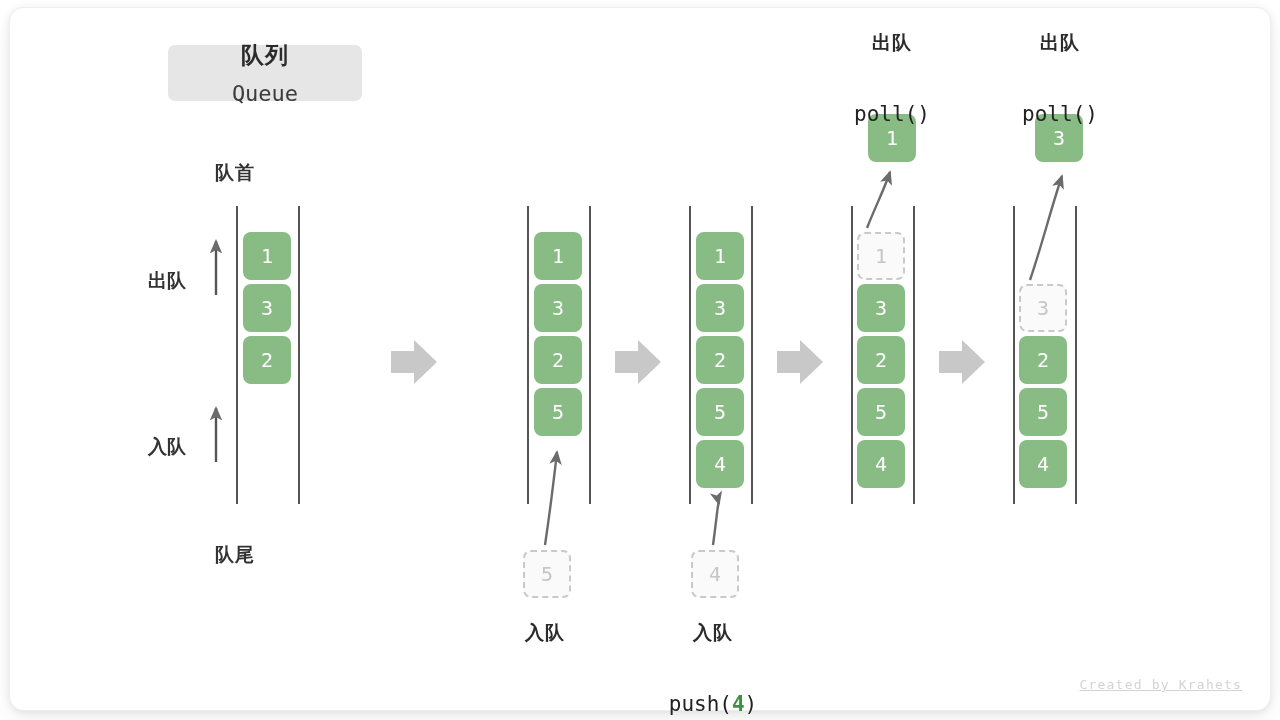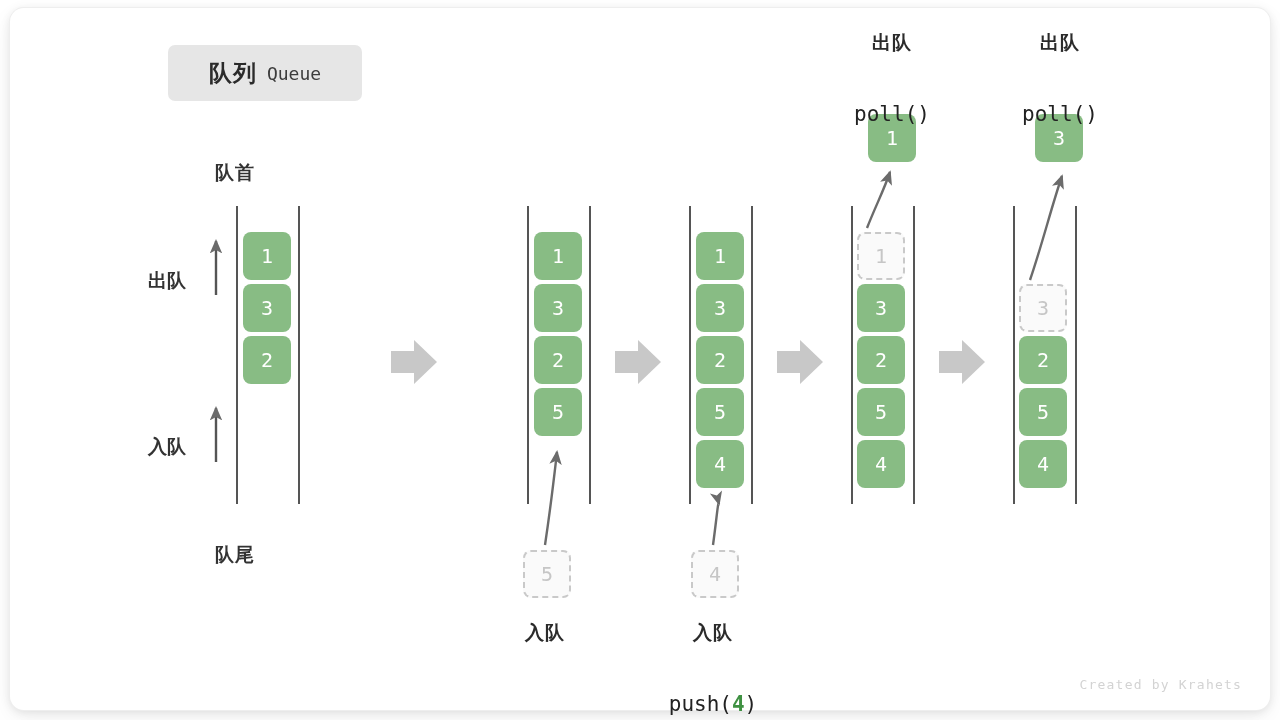--- a/index.html
+++ b/index.html
@@ -19,26 +19,27 @@
   }
   #stage { position: absolute; left: 0; top: 0; width: 1280px; height: 720px; }
 
   
   #title-badge {
     position: absolute; left: 168px; top: 45px;
     width: 194px; height: 56px;
     background: #e6e6e6; border-radius: 7px;
     display: flex; align-items: center; justify-content: center;
     gap: 10px;
+    flex-direction: column;
   }
   #title-badge .cn {
     font-size: 23px; font-weight: bold; color: #2b2b2b; letter-spacing: 1px;
   }
   #title-badge .en {
-    font-size: 18px; color: #3c3c3c;
+    font-size: 22px; color: #3c3c3c;
     font-family: "DejaVu Sans Mono", "Liberation Mono", monospace;
   }
 
   
   .abs { position: absolute; }
 
   .col-label {
     font-size: 19px; font-weight: bold; color: #333333;
     text-align: left; letter-spacing: 1px; white-space: nowrap;
   }
@@ -77,20 +78,21 @@
     font-size: 21px; color: #222222;
     font-family: "DejaVu Sans Mono", "Liberation Mono", monospace;
     margin-top: 44px;
   }
   .op-label .code .num { color: #3f9142; font-weight: bold; }
 
   #watermark {
     position: absolute; right: 38px; bottom: 28px;
     font-size: 13px; color: #d3d3d3; letter-spacing: 1.2px;
     font-family: "DejaVu Sans Mono", "Liberation Mono", monospace;
+    text-decoration: underline;
   }
   svg.overlay { position: absolute; left: 0; top: 0; width: 1280px; height: 720px; pointer-events: none; }
 </style>
 </head>
 <body>
 
 <div id="card"></div>
 
 <div id="stage">
 

